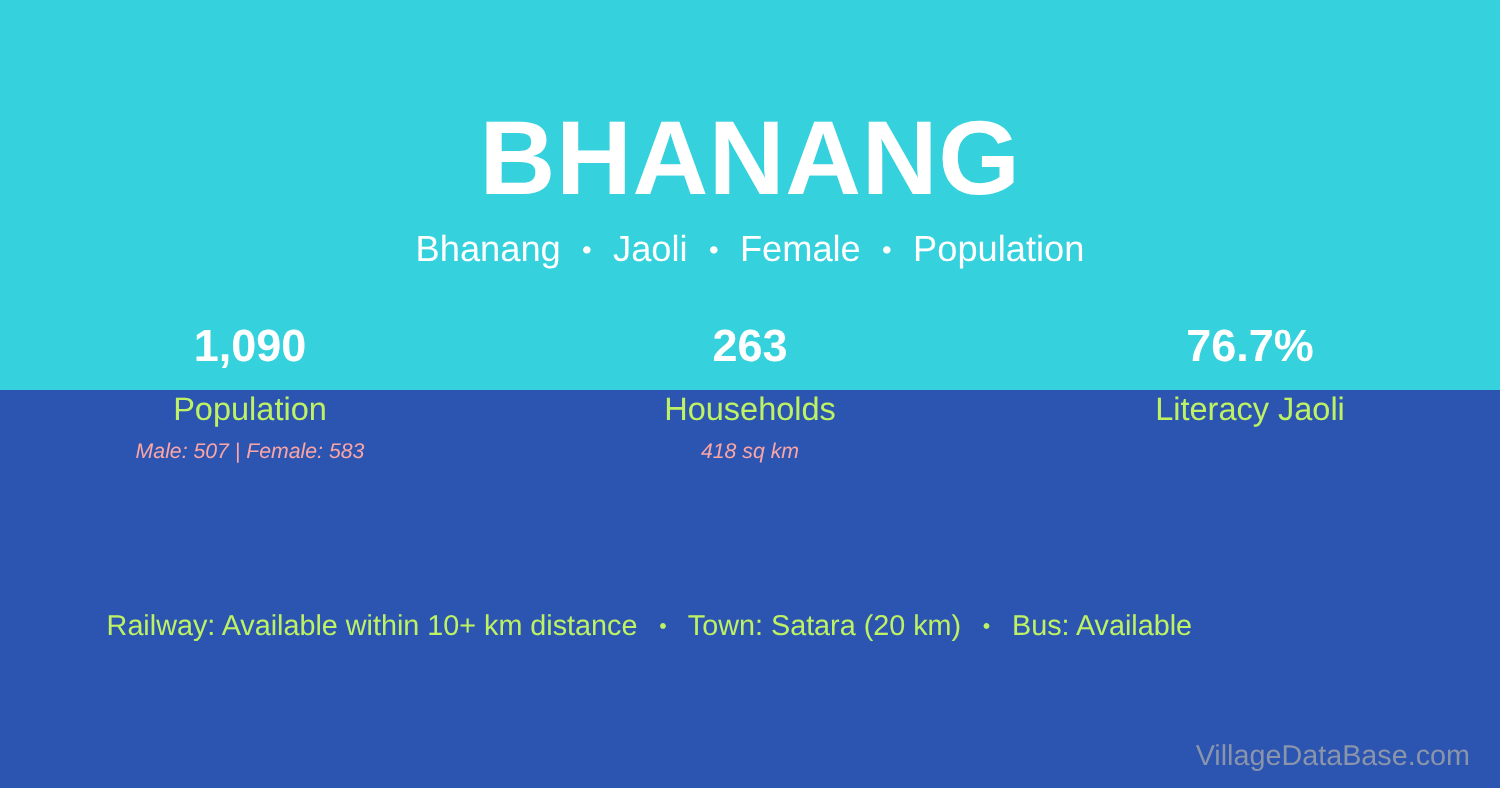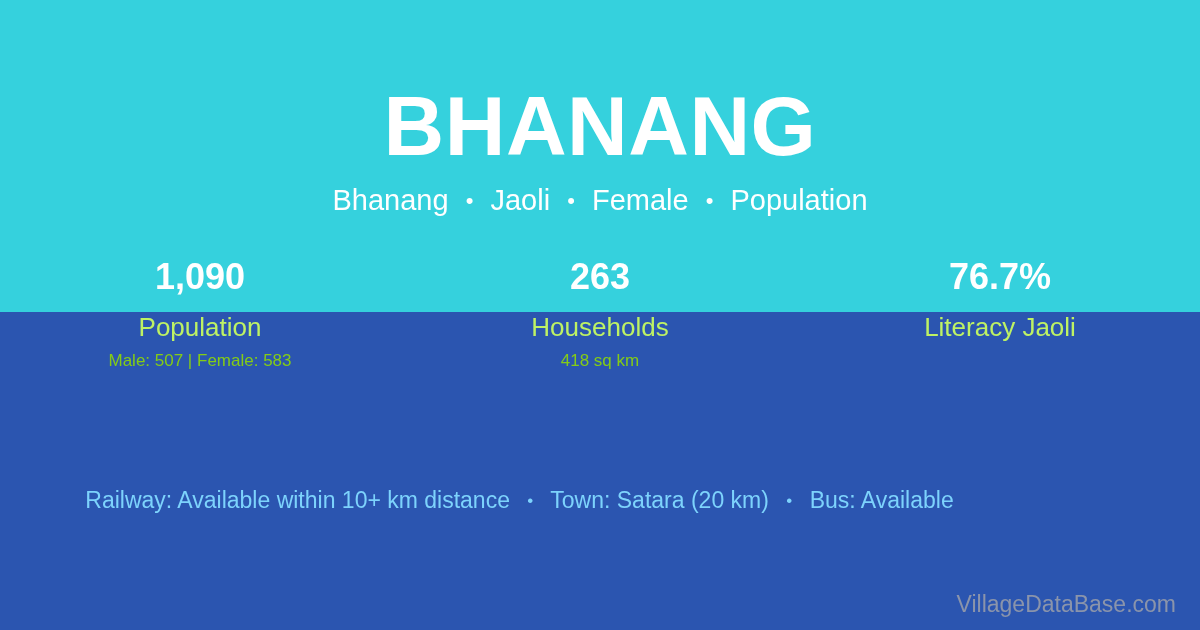--- a/index.html
+++ b/index.html
@@ -116,35 +116,36 @@
     line-height: 30px;
     color: #bef264;
     white-space: nowrap;
   }
 
   .stat-sub {
     margin-top: 9px;
     font-size: 17px;
     font-weight: normal;
     line-height: 20px;
-    color: #84cc16;
-    white-space: nowrap;
+    color: #fca5a5;
+    white-space: nowrap;
+    font-style: italic;
   }
 
   
   .amenities {
     position: absolute;
     top: 486px;
     left: 0;
     width: 1039px;
     text-align: center;
     font-size: 23px;
     font-weight: normal;
     line-height: 28px;
-    color: #7dd3fc;
+    color: #bef264;
     white-space: nowrap;
   }
 
   .amenities .amen-sep {
     display: inline-block;
     padding: 0 11px;
     position: relative;
     top: -2px;
     font-size: 17px;
   }

